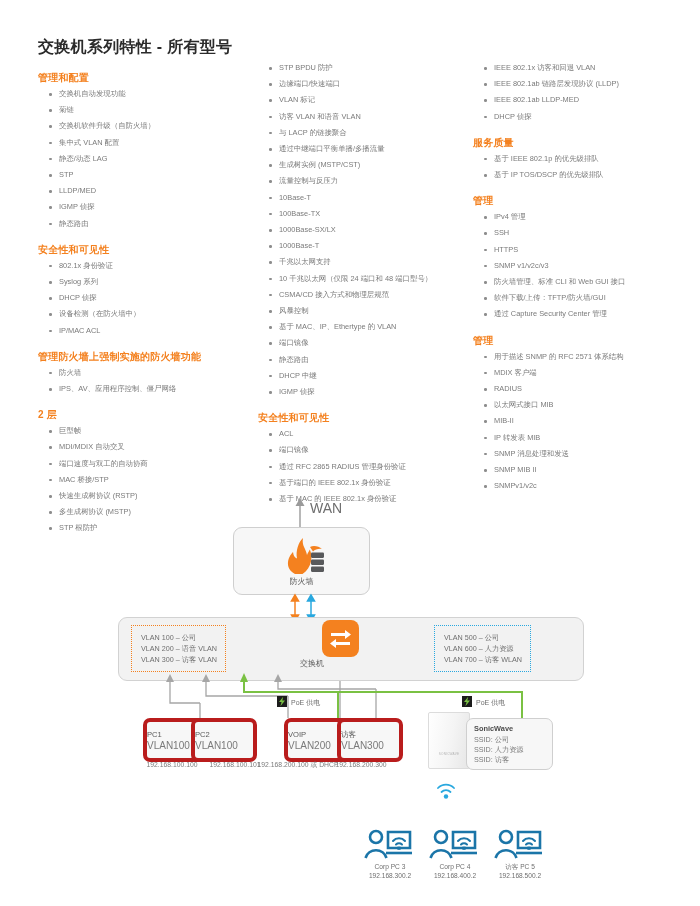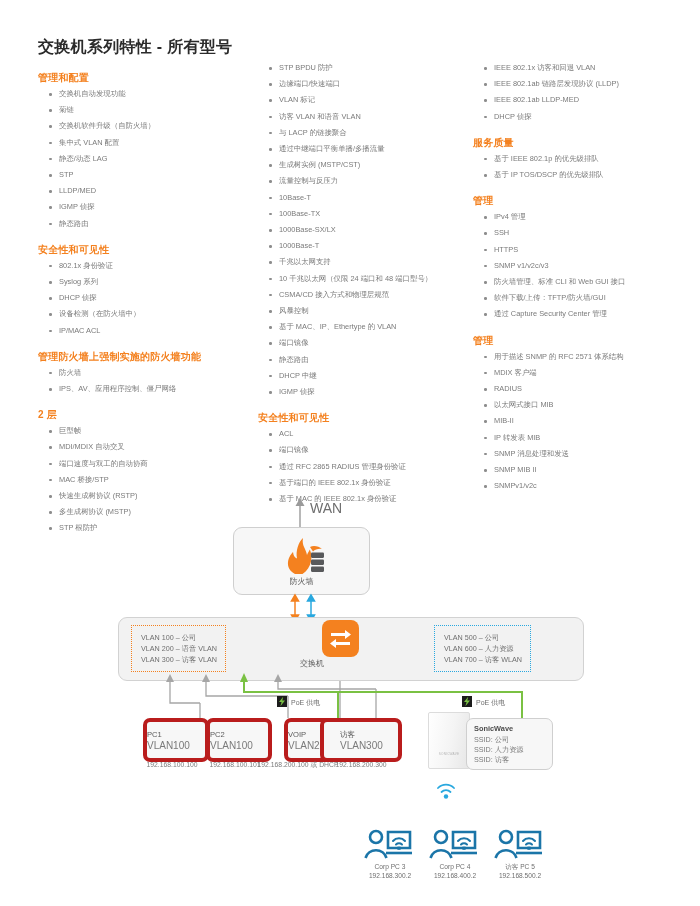--- a/index.html
+++ b/index.html
@@ -308,31 +308,31 @@
     </svg>
 </div>
 <div class="poe" style="left:476px;top:698px;">PoE 供电</div>
 
 <div id="devices">
     <div class="dev" style="left: 143px;">
       <div class="t">PC1</div>
       <div class="v">VLAN100</div>
     </div>
     <div class="dev-ip" style="left: 129px;">192.168.100.100</div>
-    <div class="dev" style="left: 206px;">
+    <div class="dev" style="left: 191px;">
       <div class="t">PC2</div>
       <div class="v">VLAN100</div>
     </div>
     <div class="dev-ip" style="left: 192px;">192.168.100.101</div>
     <div class="dev" style="left: 284px;">
       <div class="t">VOIP</div>
       <div class="v">VLAN200</div>
     </div>
     <div class="dev-ip" style="left: 255px;">192.168.200.100 或 DHCP</div>
-    <div class="dev" style="left: 320px; padding-left: 16px;">
+    <div class="dev" style="left: 337px;">
       <div class="t">访客</div>
       <div class="v">VLAN300</div>
     </div>
     <div class="dev-ip" style="left: 318px;">192.168.200.300</div>
   </div>
 
 <div class="sw-ap-img">
   <div class="ap-brand">SONICWAVE</div>
 </div>
 <div class="ap-box">

